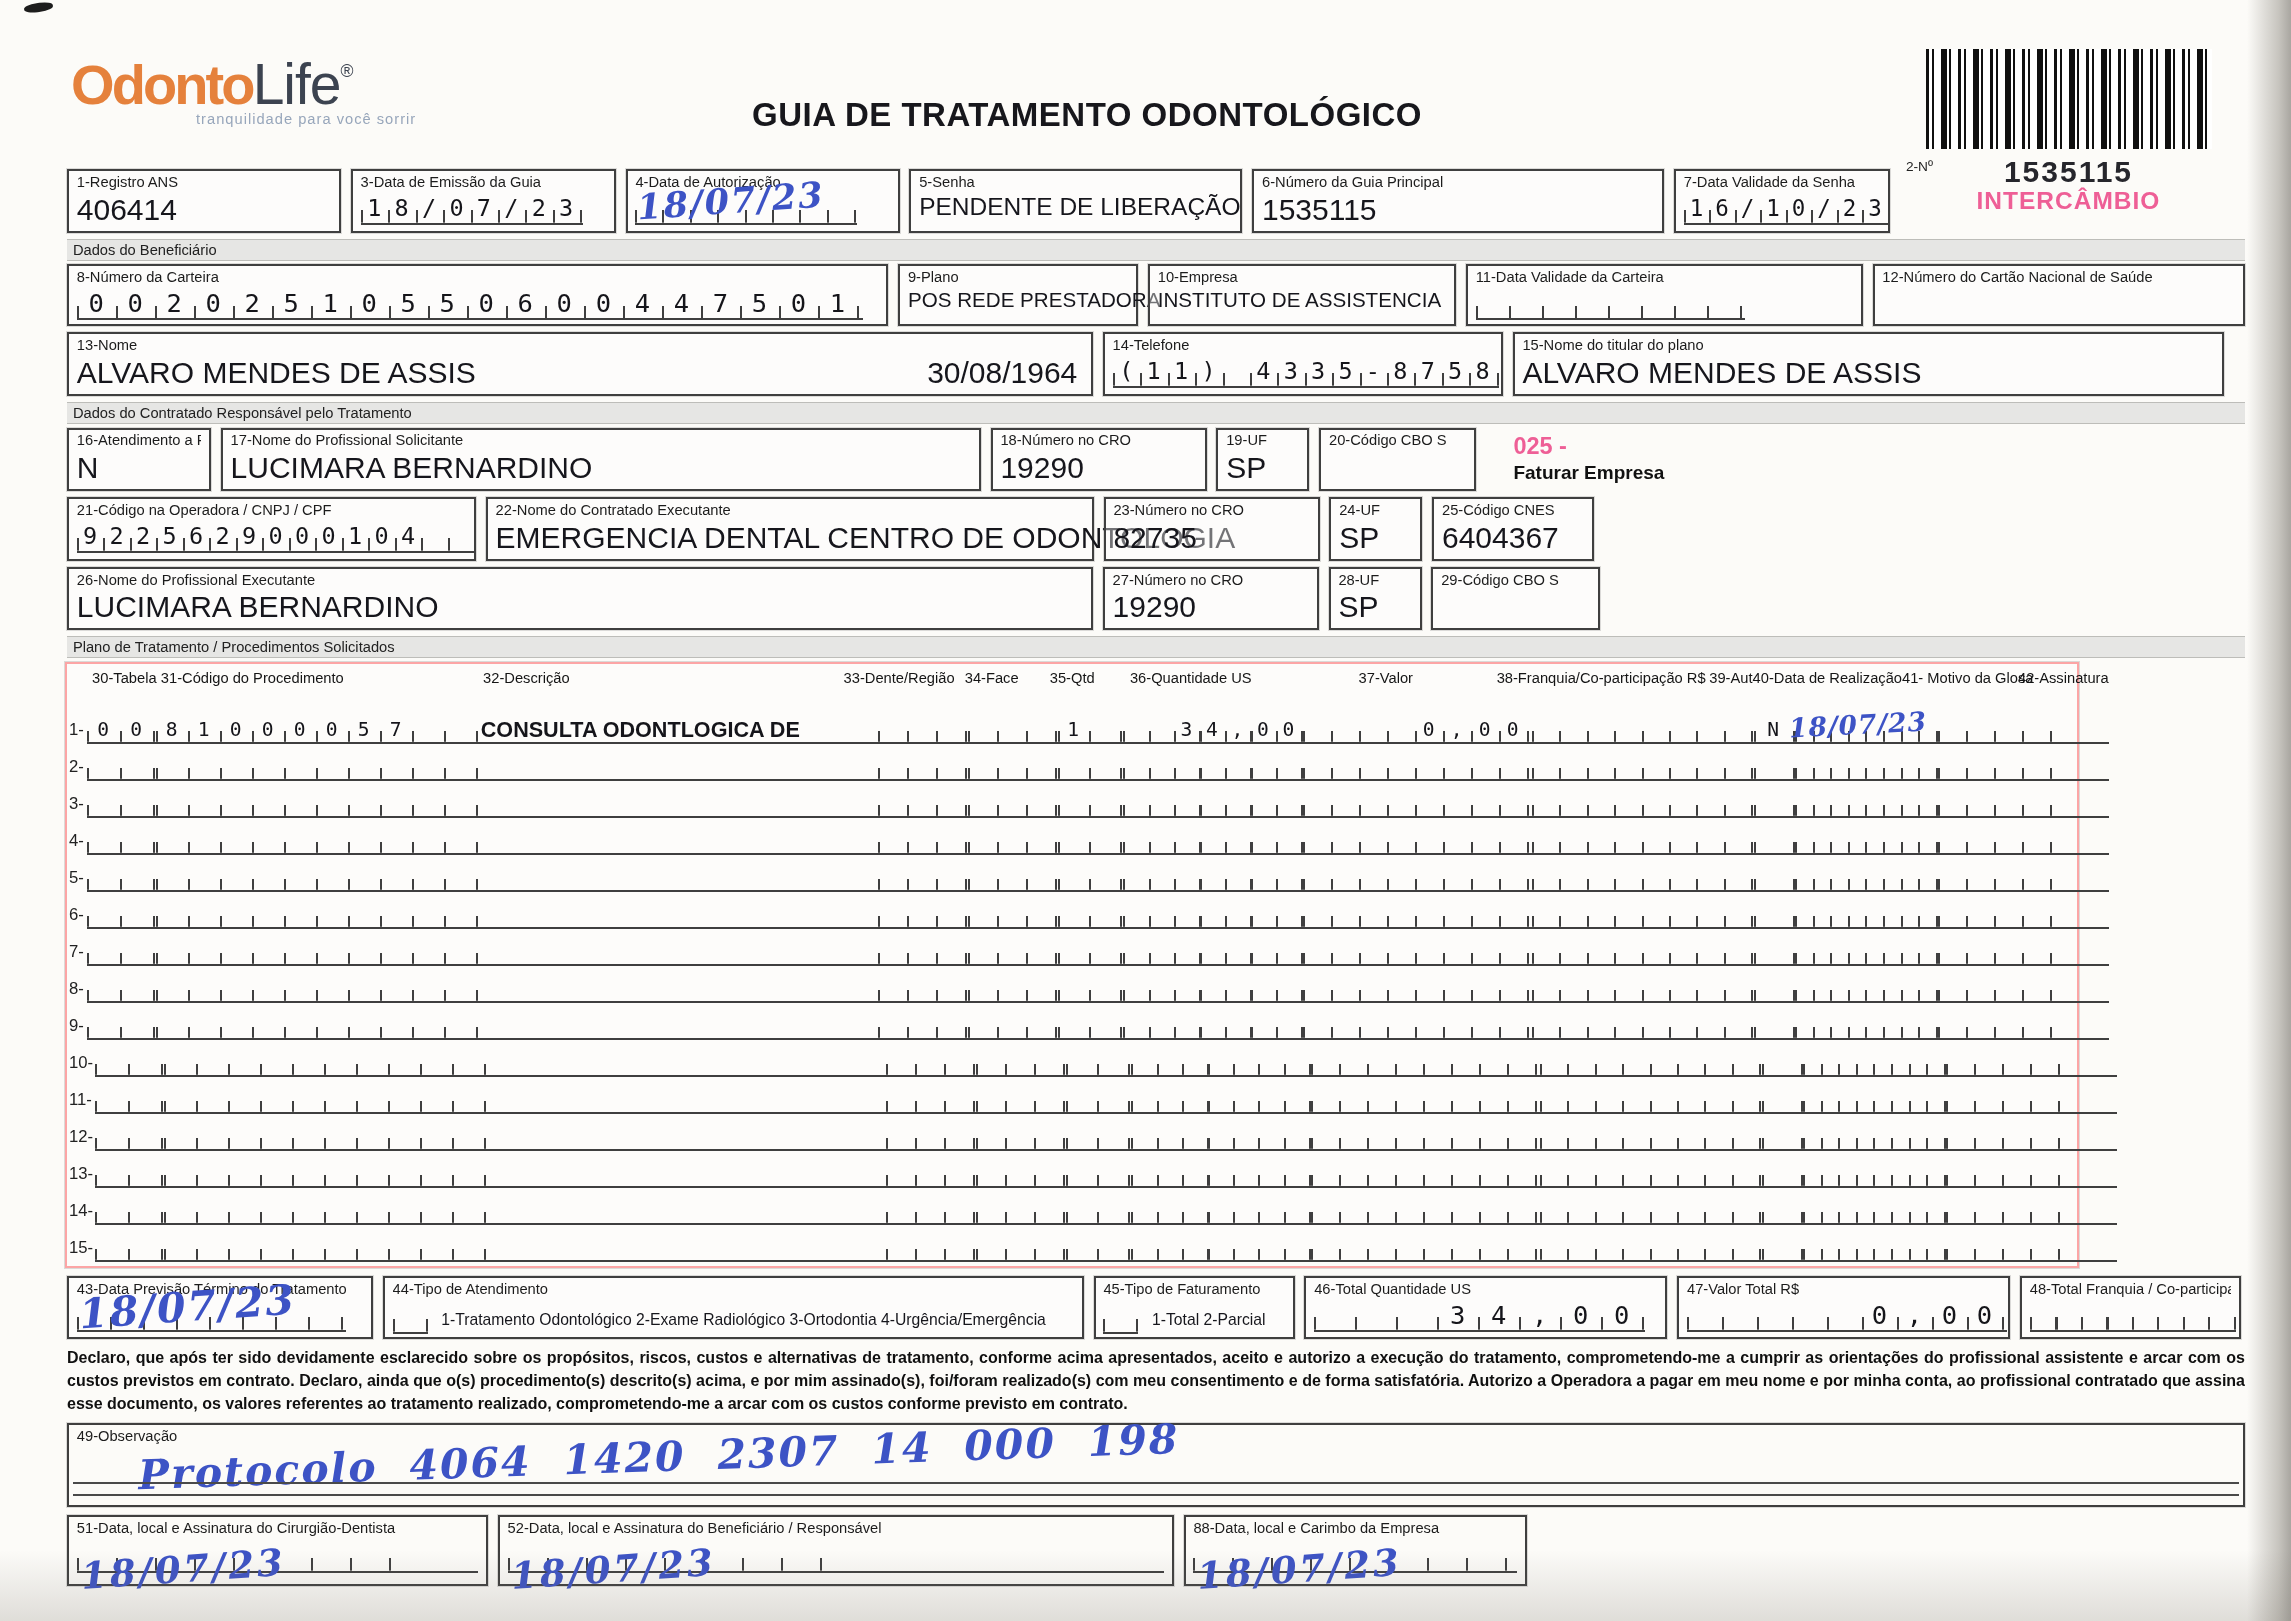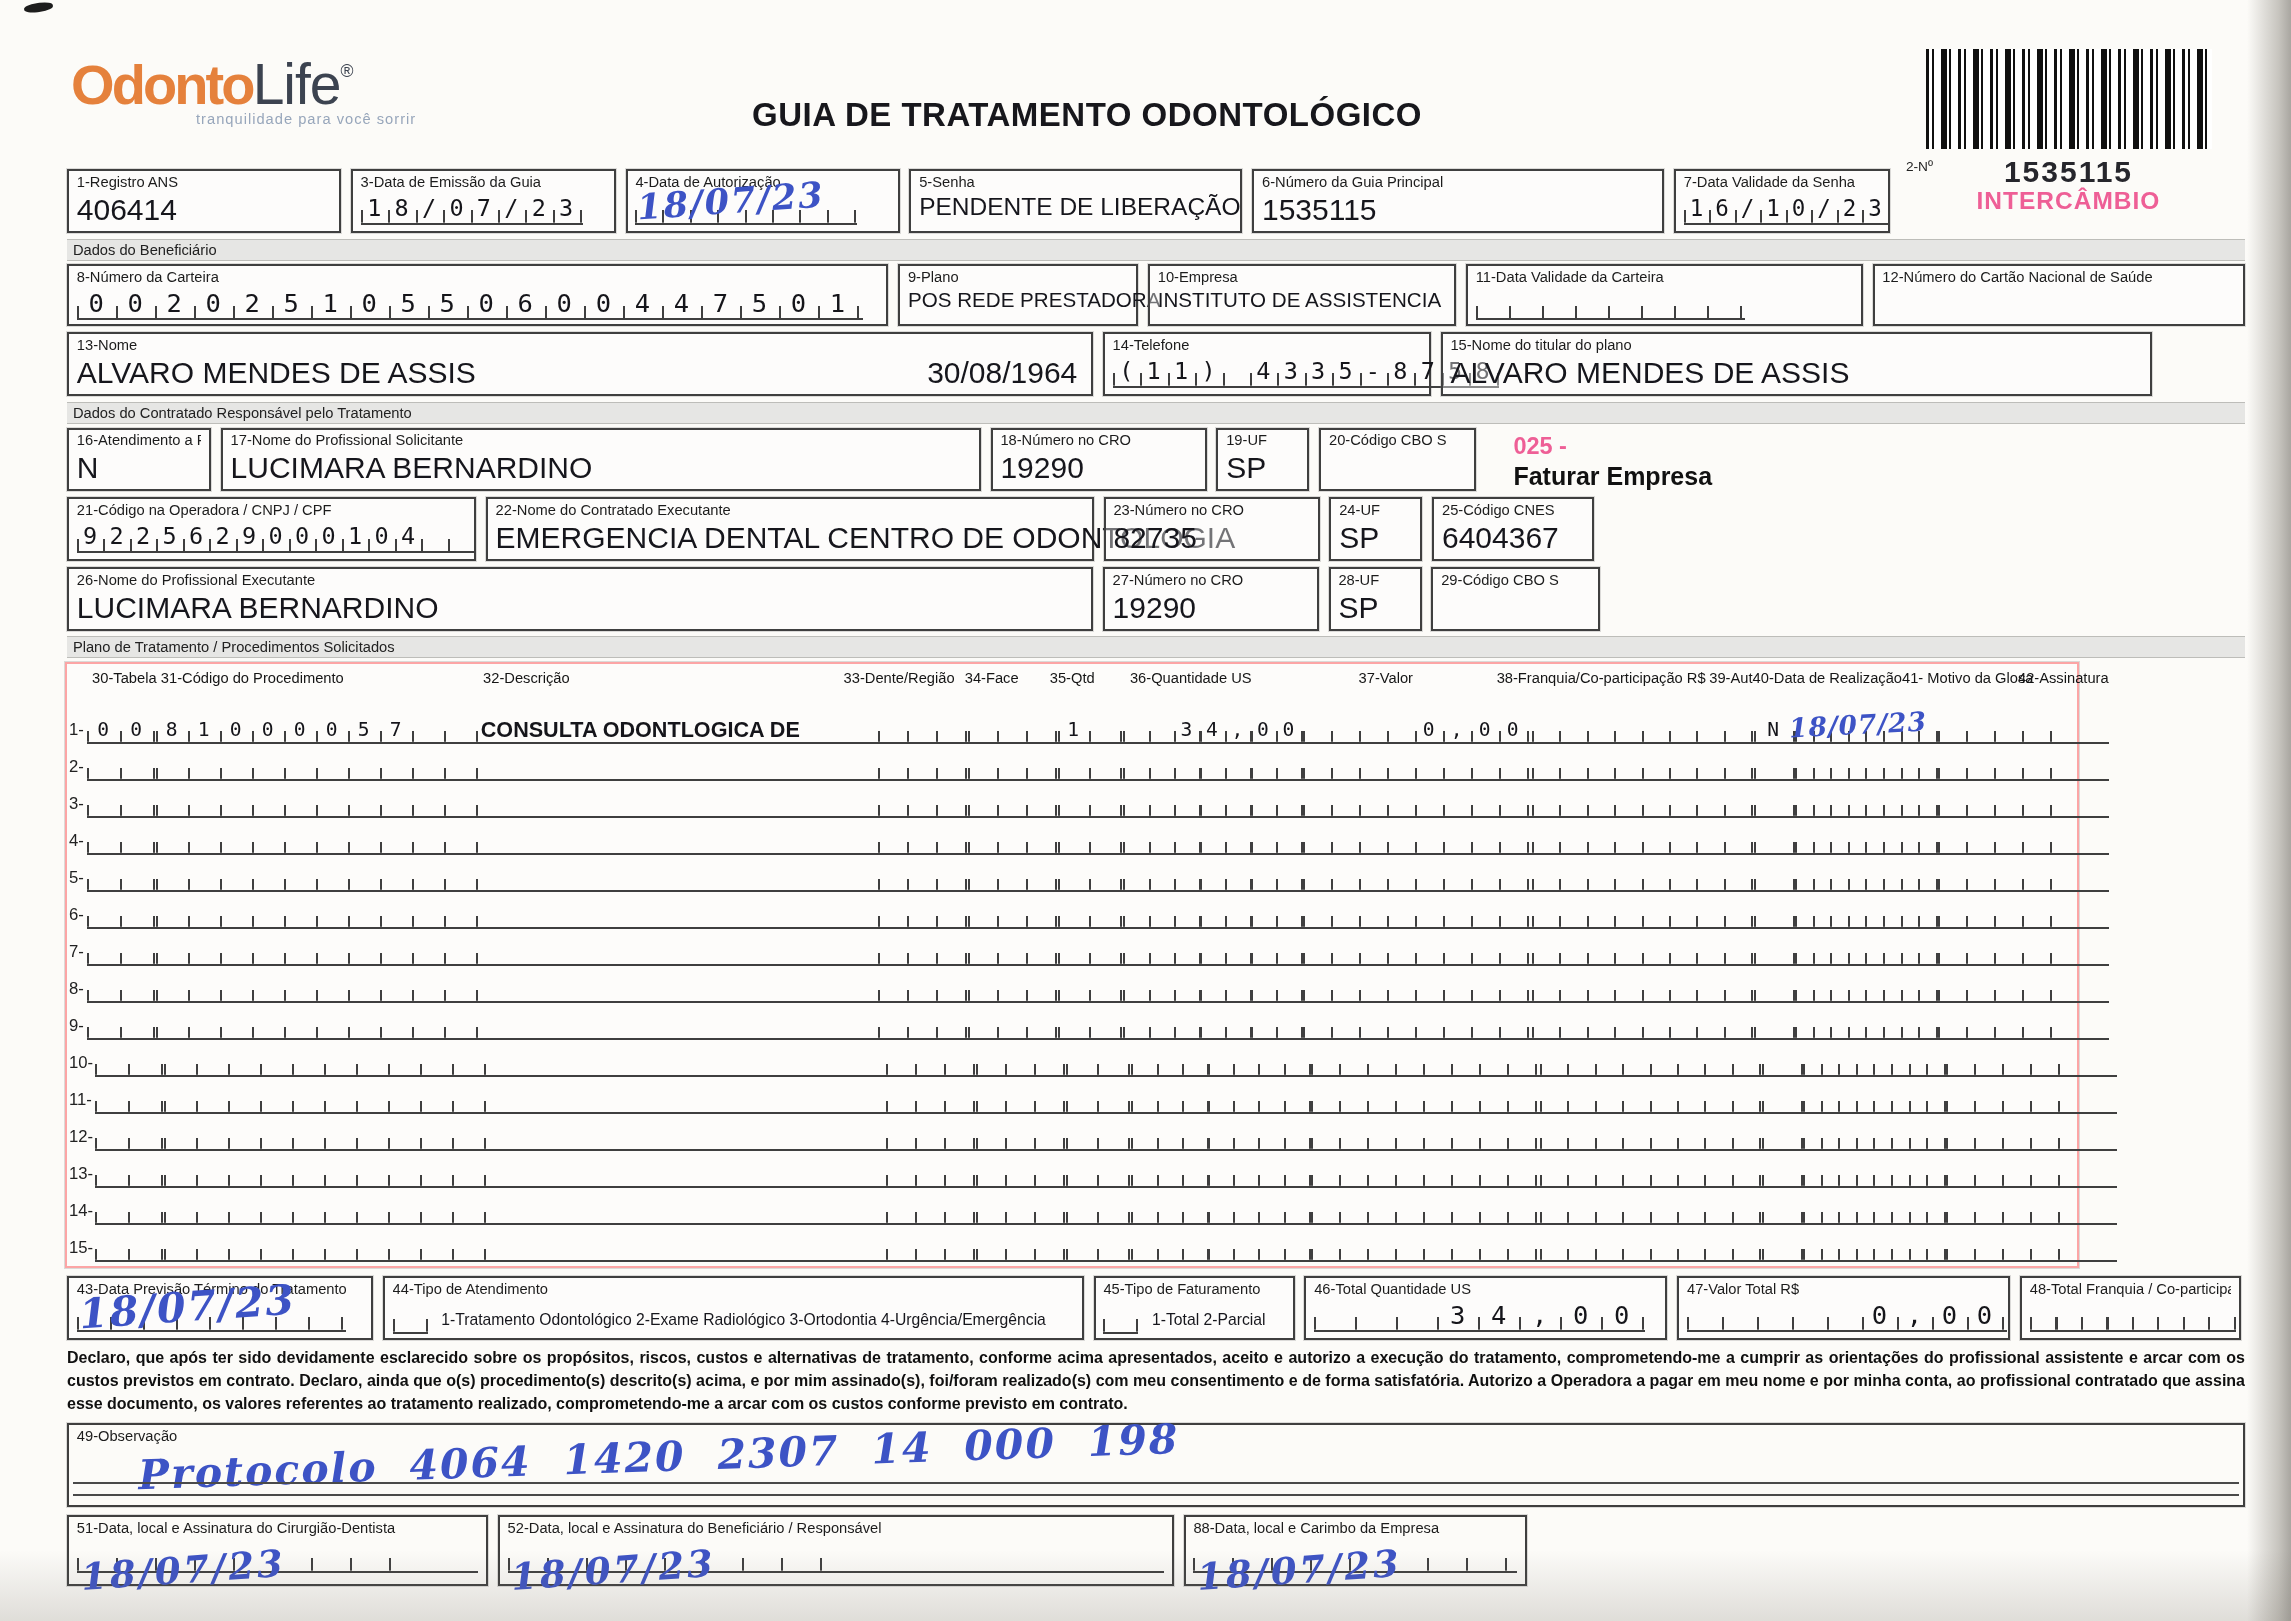--- a/index.html
+++ b/index.html
@@ -48,21 +48,21 @@
     background-image:repeating-linear-gradient(90deg,#3f3f3f 0 2px,transparent 2px var(--cw));
     background-position:left bottom; background-size:100% 12.7px; background-repeat:no-repeat; }
   .mt2 { margin-top:2px; }
 
   .hand { font-family:"DejaVu Serif", serif; font-style:italic; font-weight:bold; color:#3d53c5; }
   .hand-ovl { position:absolute; left:2px; top:-7.8px; font-size:35px; transform:rotate(-4deg); letter-spacing:2px; white-space:nowrap; }
   .relbox { position:relative; }
   .nmrow { display:flex; justify-content:space-between; align-items:baseline; padding-right:5.9px; }
   .note025 { margin-left:27.4px; padding-top:5.9px; white-space:nowrap; }
   .note-pink { color:#ee5f96; font-size:23.5px; font-weight:bold; }
-  .note-blk { color:#111; font-size:25px; font-weight:bold; margin-top:2px; }
+  .note-blk { color:#111; font-size:19px; font-weight:bold; margin-top:2px; }
 
   
   .tablewrap { border:2px solid #fca5a5; box-shadow:0 0 0 1px rgba(120,120,120,.25); margin:2px 0 7.8px -2px; width:2014px; padding:3.9px 0 3.9px 2px; background:rgba(255,255,255,.35); }
   .thead { display:flex; align-items:flex-start; height:39px; }
   .hcell { font-size:14.7px; color:#151515; white-space:nowrap; overflow:visible; padding-top:2px; }
   .tcenter { text-align:center; }
   .trow { display:flex; align-items:flex-end; height:37px; }
   .trow .cmb { --fs:19.6px; line-height:29px; height:29px; background-size:100% 10.8px; }
   .rn { width:25.5px; font-size:16.7px; color:#222; text-align:right; padding-right:2.9px; line-height:29px; }
   .cell { display:block; }
@@ -167,21 +167,21 @@
     </div>
 
     <div class="frow">
       <div class="fbox" style="width:1026px">
         <div class="flabel">13-Nome</div>
         <div class="fvalue nmrow">
           <span>ALVARO MENDES DE ASSIS</span>
           <span>30/08/1964</span>
         </div>
       </div>
-      <div class="fbox" style="width:328px">
+      <div class="fbox" style="width:400px">
         <div class="flabel">14-Telefone</div>
         <div class="cmb mt2" style="--cw:27.4px;--fs:23.5px;width:386px">(11) 4335-8758</div>
       </div>
       <div class="fbox" style="width:711px">
         <div class="flabel">15-Nome do titular do plano</div>
         <div class="fvalue">ALVARO MENDES DE ASSIS</div>
       </div>
     </div>
 
     <div class="band"><span>Dados do Contratado Responsável pelo Tratamento</span></div>

